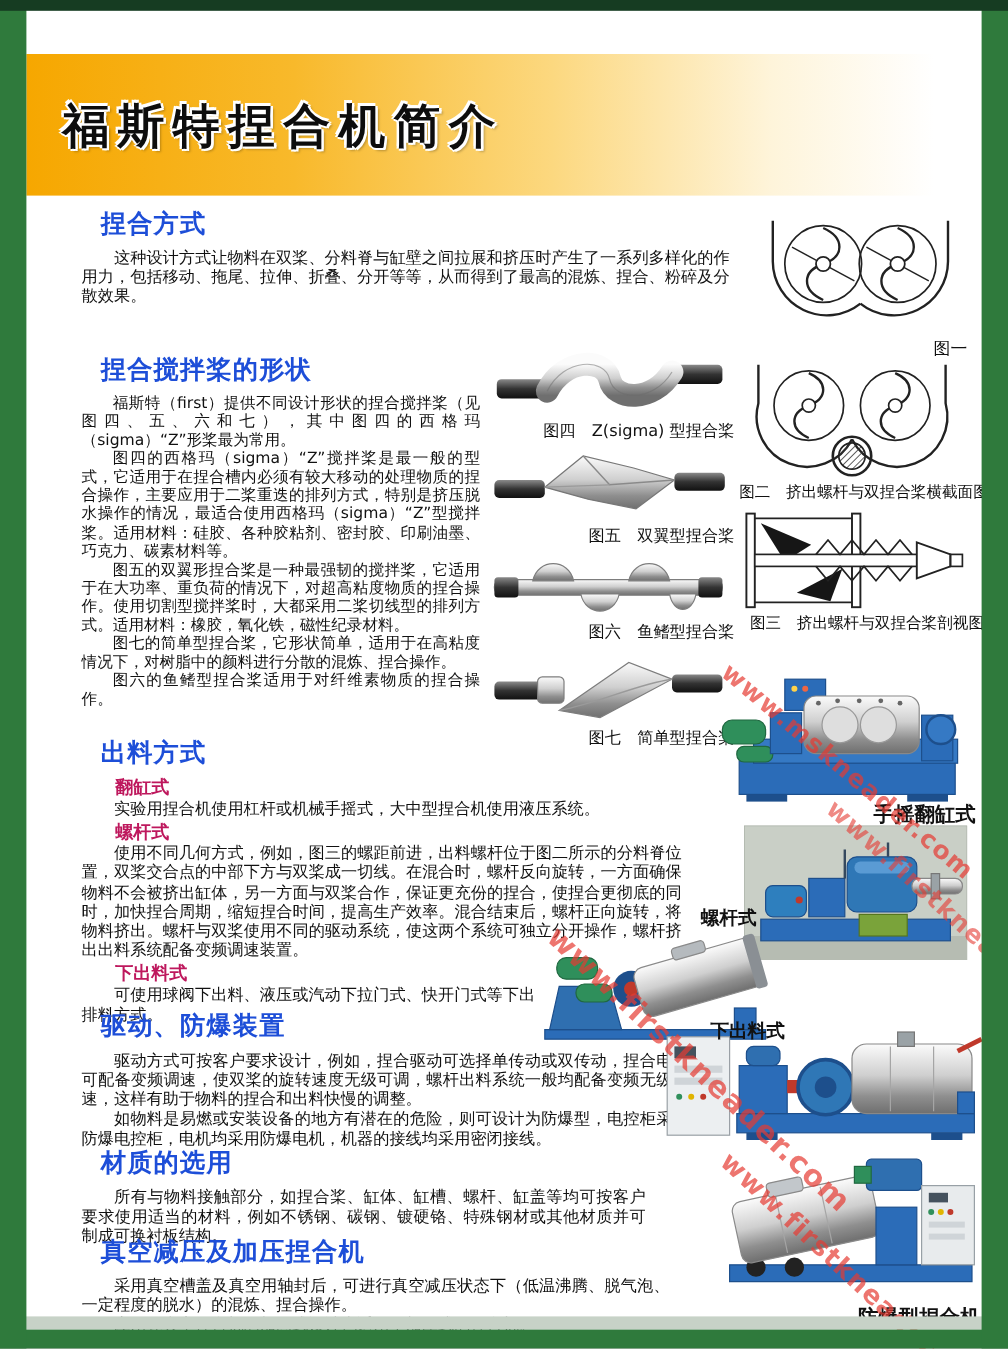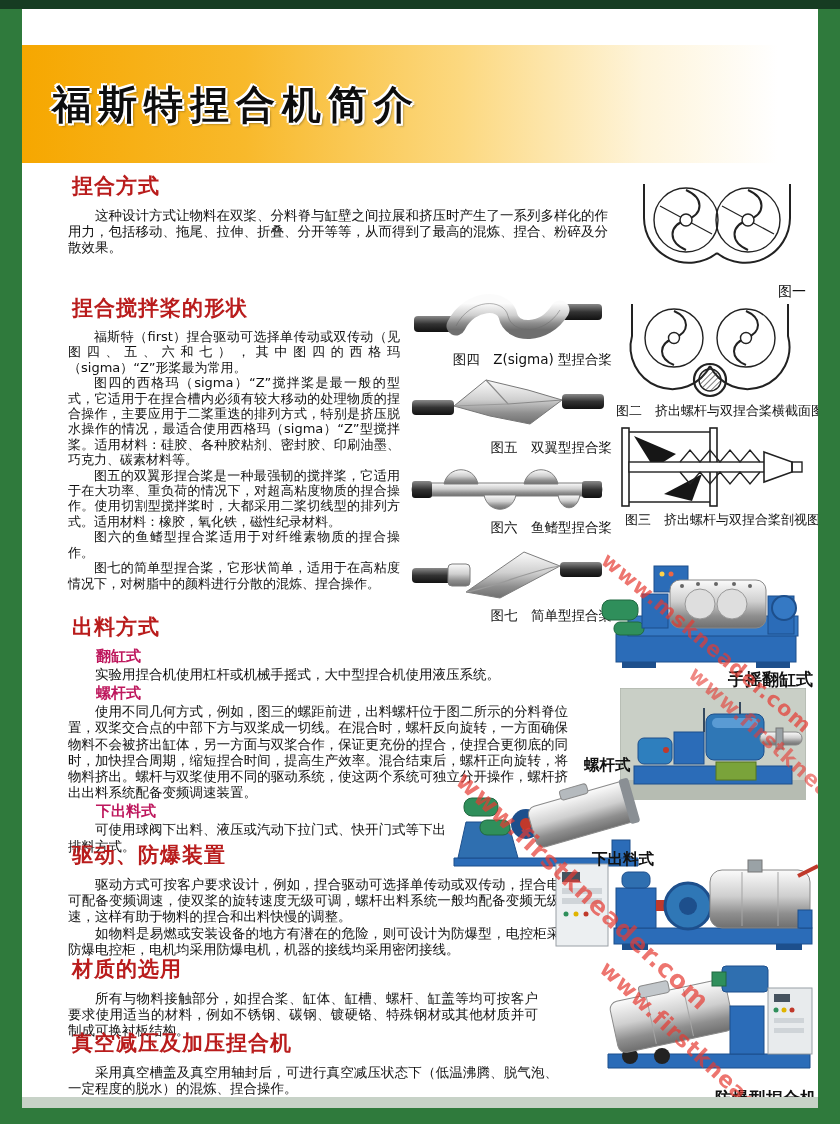--- a/index.html
+++ b/index.html
@@ -11,21 +11,21 @@
   .bar-top{position:absolute;left:0;top:0;width:840px;height:9px;background:#163c22;z-index:41;}
   .band-light{position:absolute;left:0;top:1097px;width:840px;height:11px;background:#c7d2c7;z-index:39;}
   .band-dark{position:absolute;left:0;top:1108px;width:840px;height:16px;background:#2f7a3c;z-index:39;}
   
   .header-band{position:absolute;left:22px;top:45px;width:796px;height:118px;
       background:linear-gradient(90deg,#f6a700 0%,#f8b92b 28%,#fcd87f 55%,#fef4da 78%,#ffffff 95%);}
   .page-title{position:absolute;left:52px;top:78px;font-size:39px;font-weight:bold;color:#0d0d0d;
       letter-spacing:7px;text-shadow:2px 0 0 #fff,-2px 0 0 #fff,0 2px 0 #fff,0 -2px 0 #fff,2px 2px 0 #fff,-2px -2px 0 #fff,3px 3px 2px rgba(0,0,0,.25);}
   
   .sec{position:absolute;color:#111;}
-  .h-green{margin:0 0 7px 4px;font-size:21px;font-weight:bold;color:#b91c1c;letter-spacing:1px;}
+  .h-green{margin:0 0 7px 16px;font-size:21px;font-weight:bold;color:#1d4ed8;letter-spacing:1px;}
   .body-txt{font-size:13.5px;line-height:16.2px;text-align:justify;}
   .body-txt p{margin:0;text-indent:2em;}
   .sec-narrow .body-txt{font-size:13px;line-height:15.4px;}
   .red-label{margin:3px 0 1px 28px;font-size:15px;font-weight:bold;color:#be185d;line-height:17px;}
   
   .fig{position:absolute;margin:0;}
   .fig svg{display:block;}
   .cap{position:absolute;font-size:13px;color:#111;text-align:right;line-height:15px;}
   .cap-bold{font-weight:bold;font-size:17px;}
   .float-label{position:absolute;font-size:15.5px;font-weight:bold;color:#111;z-index:20;}
@@ -69,25 +69,25 @@
   <div class="sec" style="left:68px;top:172px;width:540px;">
     <h2 class="h-green">捏合方式</h2>
     <div class="body-txt">
       <p>这种设计方式让物料在双桨、分料脊与缸壁之间拉展和挤压时产生了一系列多样化的作用力，包括移动、拖尾、拉伸、折叠、分开等等，从而得到了最高的混炼、捏合、粉碎及分散效果。</p>
     </div>
   </div>
 
   <div class="sec sec-narrow" style="left:68px;top:294px;width:332px;">
     <h2 class="h-green">捏合搅拌桨的形状</h2>
     <div class="body-txt">
-      <p>福斯特（first）捏合驱动可选择单传动或双传动（见图四、五、六和七），其中图四的西格玛（sigma）“Z”形桨最为常用。</p>
+      <p>福斯特（first）提供不同设计形状的捏合搅拌桨（见图四、五、六和七），其中图四的西格玛（sigma）“Z”形桨最为常用。</p>
       <p>图四的西格玛（sigma）“Z”搅拌桨是最一般的型式，它适用于在捏合槽内必须有较大移动的处理物质的捏合操作，主要应用于二桨重迭的排列方式，特别是挤压脱水操作的情况，最适合使用西格玛（sigma）“Z”型搅拌桨。适用材料：硅胶、各种胶粘剂、密封胶、印刷油墨、巧克力、碳素材料等。</p>
       <p>图五的双翼形捏合桨是一种最强韧的搅拌桨，它适用于在大功率、重负荷的情况下，对超高粘度物质的捏合操作。使用切割型搅拌桨时，大都采用二桨切线型的排列方式。适用材料：橡胶，氧化铁，磁性纪录材料。</p>
+      <p>图七的简单型捏合桨，它形状简单，适用于在高粘度情况下，对树脂中的颜料进行分散的混炼、捏合操作。</p>
       <p>图六的鱼鳍型捏合桨适用于对纤维素物质的捏合操作。</p>
-      <p>图七的简单型捏合桨，它形状简单，适用于在高粘度情况下，对树脂中的颜料进行分散的混炼、捏合操作。</p>
     </div>
   </div>
 
   <div class="sec" style="left:68px;top:613px;width:526px;">
     <h2 class="h-green">出料方式</h2>
     <div class="red-label">翻缸式</div>
     <div class="body-txt">
         <p>实验用捏合机使用杠杆或机械手摇式，大中型捏合机使用液压系统。</p>
       </div>
     <div class="red-label">螺杆式</div>

